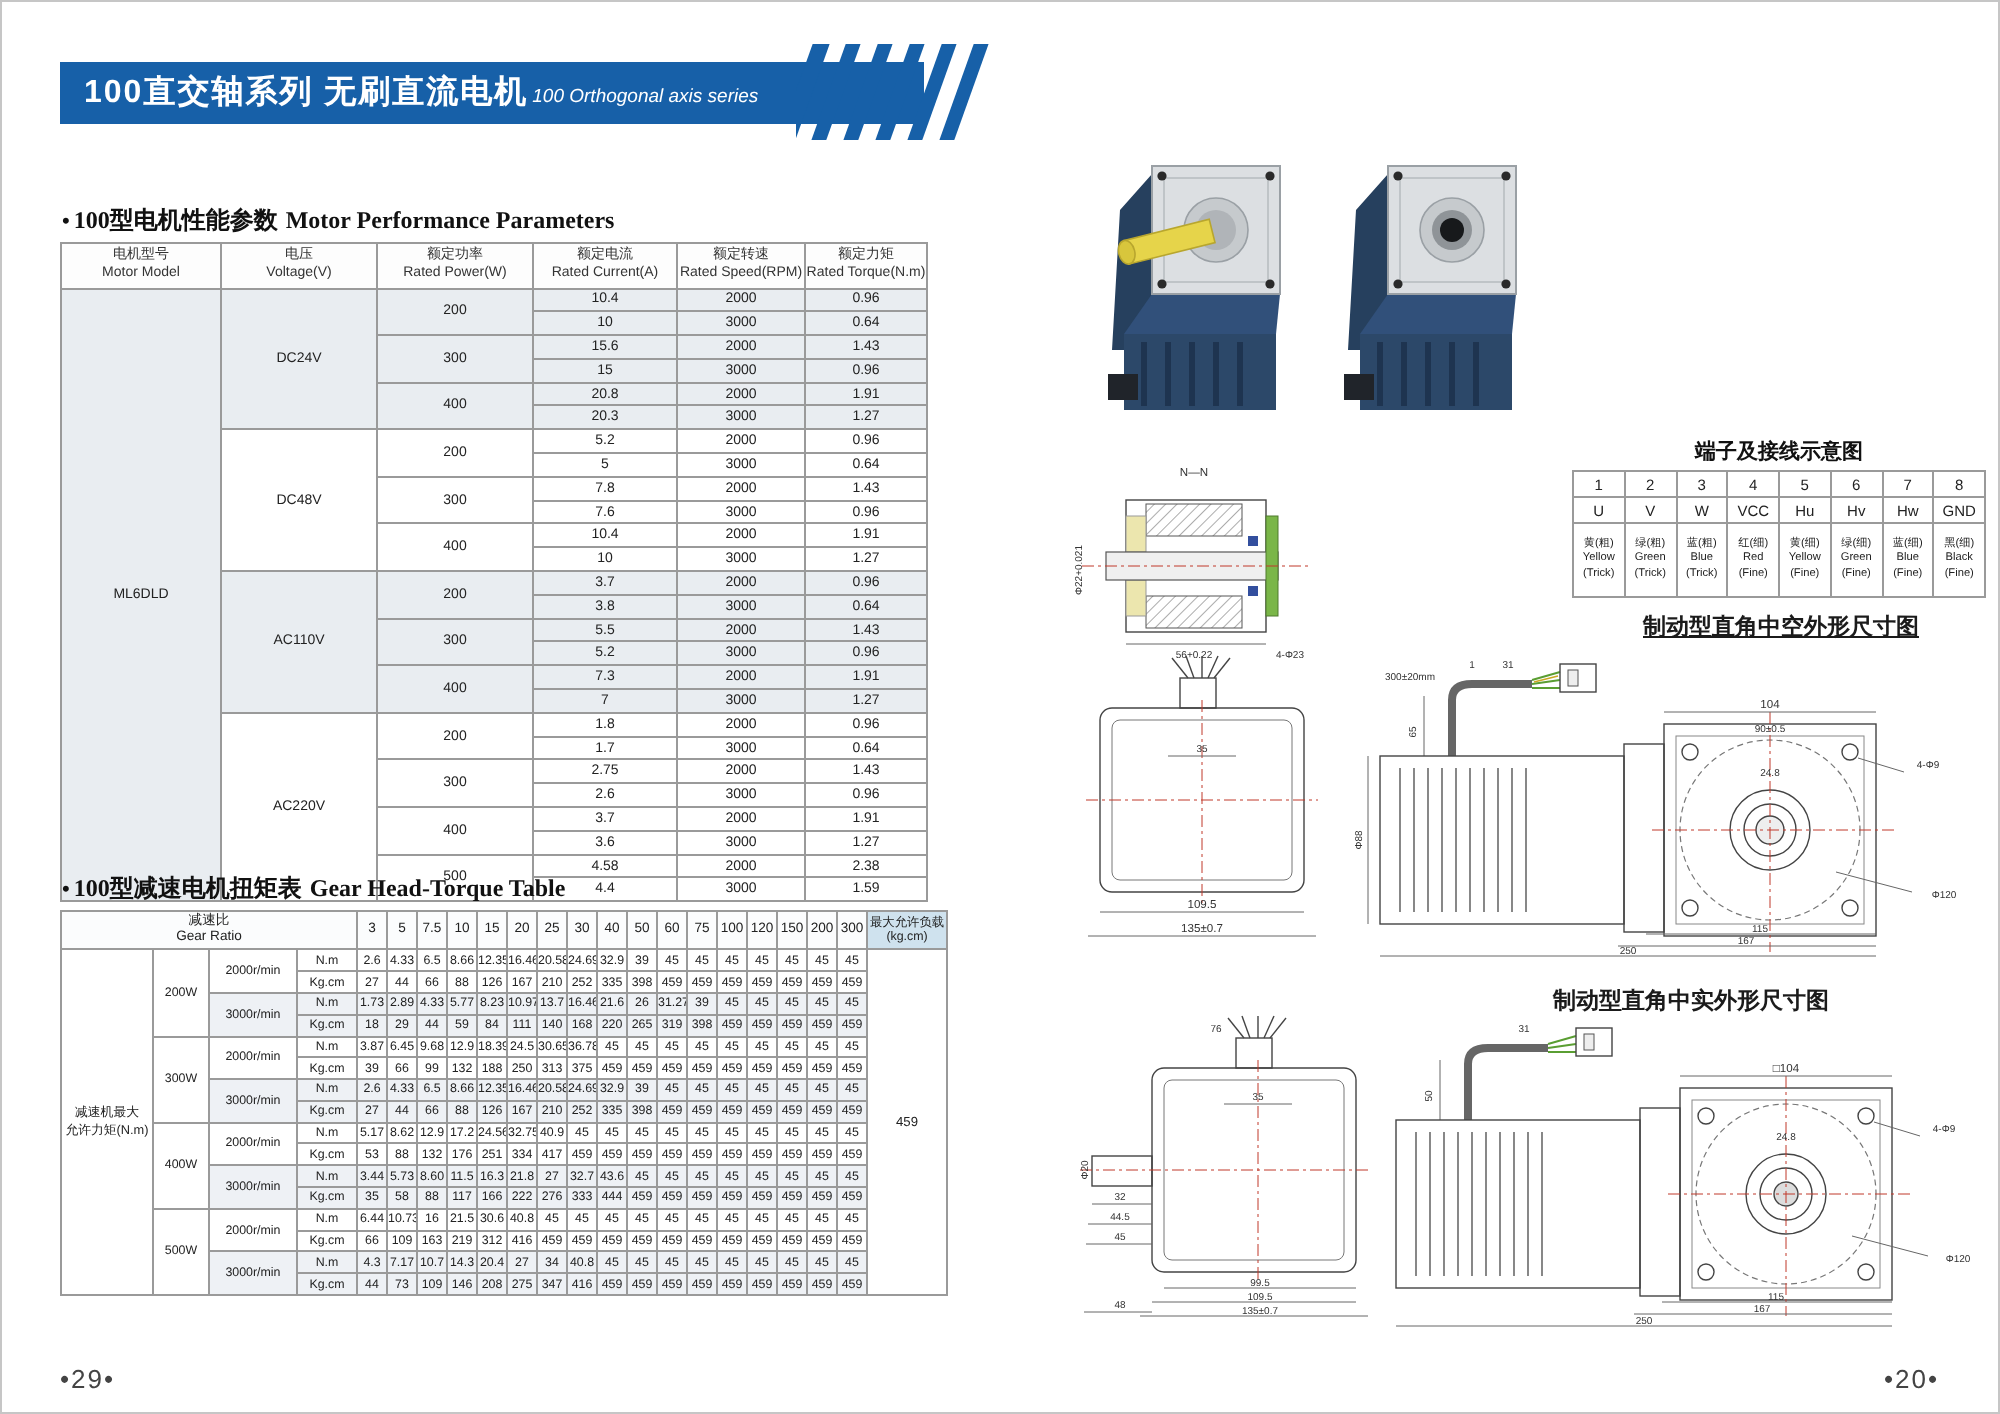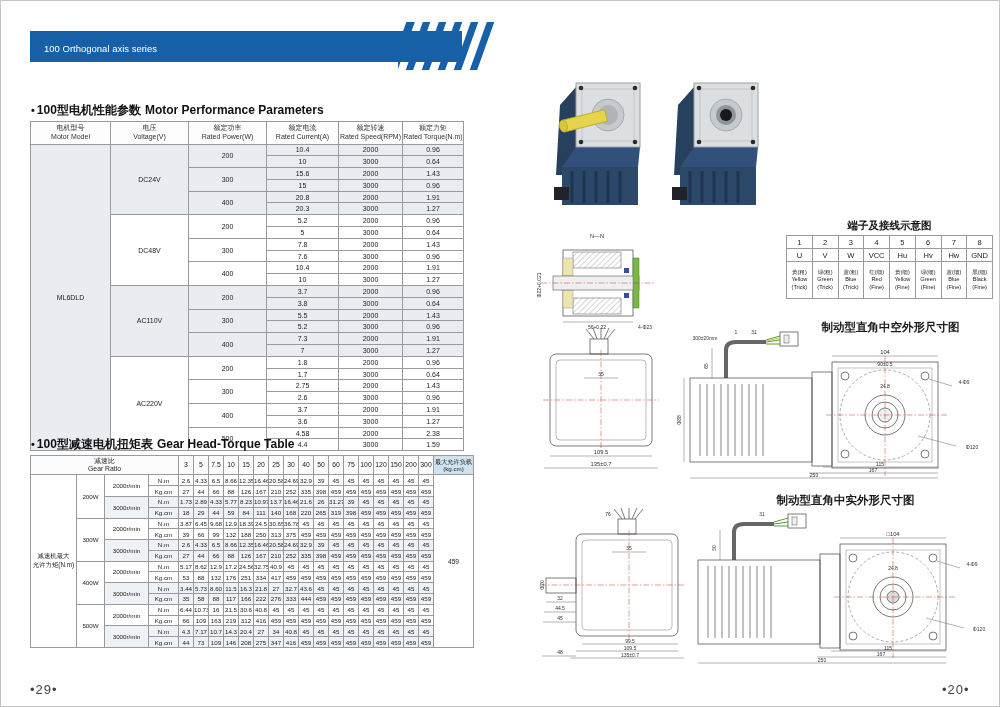--- a/index.html
+++ b/index.html
@@ -4,26 +4,26 @@
 <style>
   html,body{margin:0;padding:0;}
   body{width:1000px;height:707px;position:relative;background:#fff;
        font-family:"Liberation Sans","DejaVu Sans",sans-serif;color:#222;overflow:hidden;}
   .page-border{position:absolute;inset:0;border:1px solid #c6c6c6;pointer-events:none;}
 
   
   .banner{position:absolute;left:30px;top:31px;width:372px;height:31px;background:#1760a8;
           display:flex;align-items:center;padding-left:12px;white-space:nowrap;}
   .banner .zh{color:#fff;font-weight:bold;font-size:16px;letter-spacing:1px;}
-  .banner .en{color:#fff;font-size:9.5px;margin-left:2px;margin-top:4px;}
+  .banner .en{color:#fff;font-size:9.5px;margin-left:2px;margin-top:4px;font-style:italic;}
   .banner-ext{position:absolute;left:402px;top:31px;width:60px;height:31px;background:#1760a8;}
   .stripes{position:absolute;left:398px;top:22px;width:100px;height:48px;}
 
   
-  .sec-title{position:absolute;font-size:12px;font-weight:bold;color:#111;white-space:nowrap;}
+  .sec-title{position:absolute;font-size:12px;font-weight:bold;color:#111;white-space:nowrap;font-family:Liberation Serif, serif;}
   .sec-title .bullet{font-size:11px;margin-right:2px;}
   .sec-title .en{margin-left:4px;}
 
   
   table{border-collapse:collapse;table-layout:fixed;}
   td,th{border:1px solid #9a9a9a;text-align:center;vertical-align:middle;padding:0;overflow:hidden;}
 
   
   #perf-table{position:absolute;left:30px;top:121px;width:433px;}
   #perf-table th{font-weight:normal;font-size:7px;line-height:1.25;padding:2px 0;background:#fdfdfd;color:#333;white-space:pre-line;}
@@ -42,21 +42,21 @@
 
   
   .terminal-title{position:absolute;left:786px;top:219px;width:207px;text-align:center;
                   font-size:10.5px;font-weight:bold;color:#111;}
   #term-table{position:absolute;left:786px;top:235px;width:207px;}
   #term-table td{font-size:7.5px;height:12px;background:#fff;}
   #term-table tr.wires td{font-size:5.6px;line-height:1.3;height:36px;white-space:pre-line;}
 
   
   .draw-heading{position:absolute;width:205px;text-align:center;font-weight:bold;font-size:11.5px;color:#1b1b1b;}
-  #heading1{left:788px;top:320px;}
+  #heading1{left:788px;top:306px;text-decoration:underline;}
   #heading2{left:743px;top:493px;}
 
   
   .abs{position:absolute;}
   svg text{fill:#333;}
   .dim{font-size:5.8px;}
   .dim-s{font-size:5px;}
   .thin{stroke:#444;stroke-width:0.7;fill:none;}
   .dimline{stroke:#666;stroke-width:0.5;}
   .cl{stroke:#c0392b;stroke-width:0.5;stroke-dasharray:6 2 1.5 2;}
@@ -64,20 +64,21 @@
   .footer{position:absolute;font-size:13px;color:#444;letter-spacing:1px;}
   #footer-left{left:30px;top:682px;}
   #footer-right{left:942px;top:682px;}
 </style>
 </head>
 <body>
 
 <div class="page-border"></div>
 
 <div class="banner">
+  <span class="zh">100直交轴系列 无刷直流电机</span>
   <span class="en">100 Orthogonal axis series</span>
 </div>
 <div class="banner-ext"></div>
 <svg class="stripes" viewBox="0 0 100 48">
   <line x1="14" y1="-4" x2="-6" y2="52" stroke="#1760a8" stroke-width="8"></line>
   <line x1="30" y1="-4" x2="10" y2="52" stroke="#1760a8" stroke-width="7"></line>
   <line x1="46" y1="-4" x2="26" y2="52" stroke="#1760a8" stroke-width="7"></line>
   <line x1="62" y1="-4" x2="42" y2="52" stroke="#1760a8" stroke-width="7"></line>
   <line x1="78" y1="-4" x2="58" y2="52" stroke="#1760a8" stroke-width="7"></line>
   <line x1="94" y1="-4" x2="74" y2="52" stroke="#1760a8" stroke-width="7"></line>

